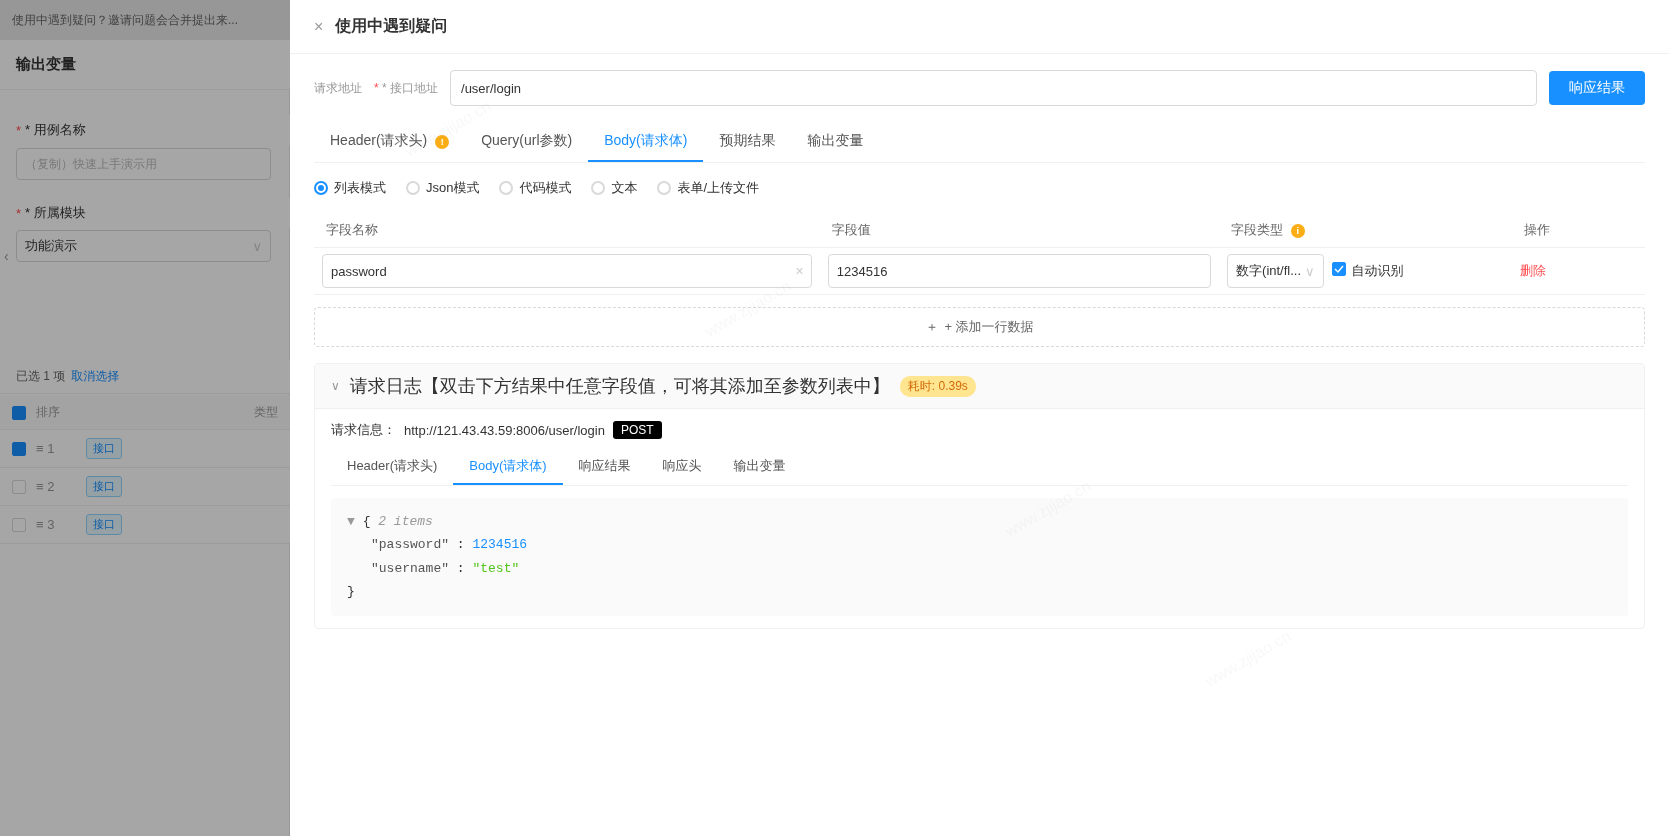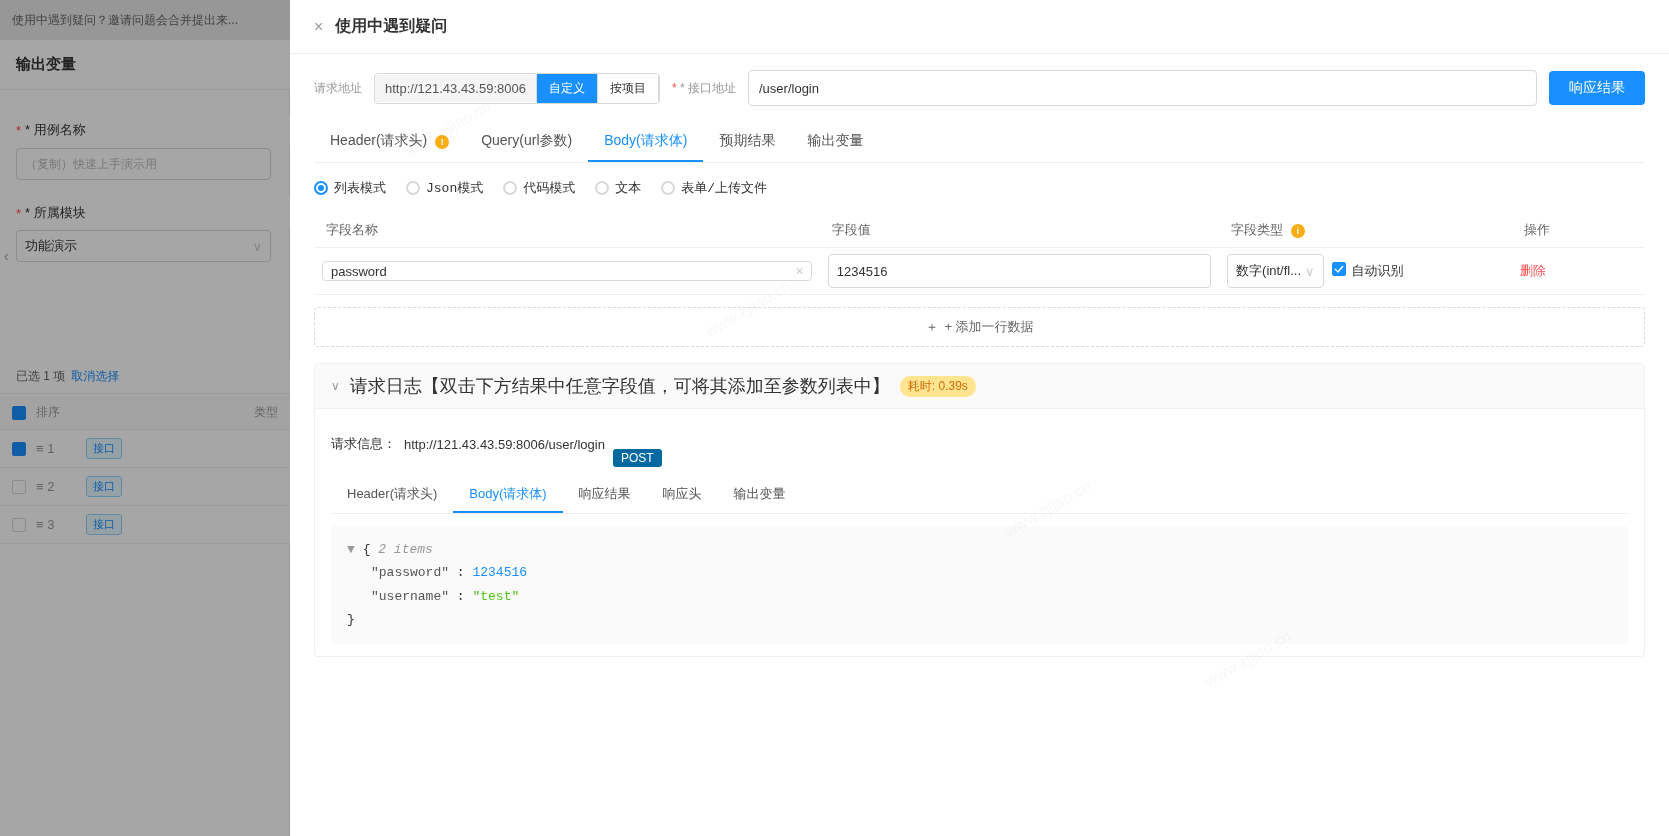--- a/index.html
+++ b/index.html
@@ -281,21 +281,20 @@
       margin-bottom: 16px;
       align-items: center;
     }
 
     .radio-item {
       display: flex;
       align-items: center;
       gap: 6px;
       font-size: 13px;
       cursor: pointer;
-      font-family: Liberation Mono, monospace;
     }
 
     .radio-circle {
       width: 14px; height: 14px;
       border-radius: 50%;
       border: 2px solid #d9d9d9;
       background: #fff;
       display: flex;
       align-items: center;
       justify-content: center;
@@ -346,21 +345,21 @@
     }
 
     .field-input-with-clear {
       position: relative;
       display: flex;
       align-items: center;
     }
 
     .field-input-with-clear input {
       flex: 1;
-      height: 20px;
+      height: 34px;
       border: 1px solid #d9d9d9;
       border-radius: 4px;
       padding: 0 28px 0 8px;
       font-size: 13px;
       outline: none;
       color: #333;
     }
 
     .clear-icon {
       position: absolute;
@@ -458,26 +457,25 @@
     .request-info-line {
       font-size: 13px;
       color: #333;
       margin-bottom: 10px;
       display: flex;
       align-items: center;
       gap: 8px;
     }
 
     .post-badge {
-      background: #0369a1;
+      background: #000000;
       color: #fff;
       padding: 2px 8px;
       border-radius: 3px;
       font-size: 12px;
-      margin-top: 28px;
     }
 
     .error-line {
       color: #ff4d4f;
       font-size: 13px;
       margin-bottom: 12px;
     }
 
     
     .result-tabs-nav {
@@ -632,25 +630,20 @@
   <div class="modal-header">
     <span class="modal-close">×</span>
     <span class="modal-title">使用中遇到疑问</span>
   </div>
 
   <div class="modal-body">
 
     <div class="url-row">
       <span class="url-label">请求地址</span>
 
-      <div class="url-input-group">
-        <span class="url-prefix">http://121.43.43.59:8006</span>
-        <button class="url-btn active">自定义</button>
-        <button class="url-btn inactive">按项目</button>
-      </div>
 
       <span class="url-label required" style="color:#999;">* 接口地址</span>
       <input type="text" class="api-path-input" style="width: 480px;" value="/user/login">
 
       <button class="send-btn">响应结果</button>
     </div>
 
     <div class="tabs-nav">
       <div class="tab-item">
         <span>Header(请求头)</span>

